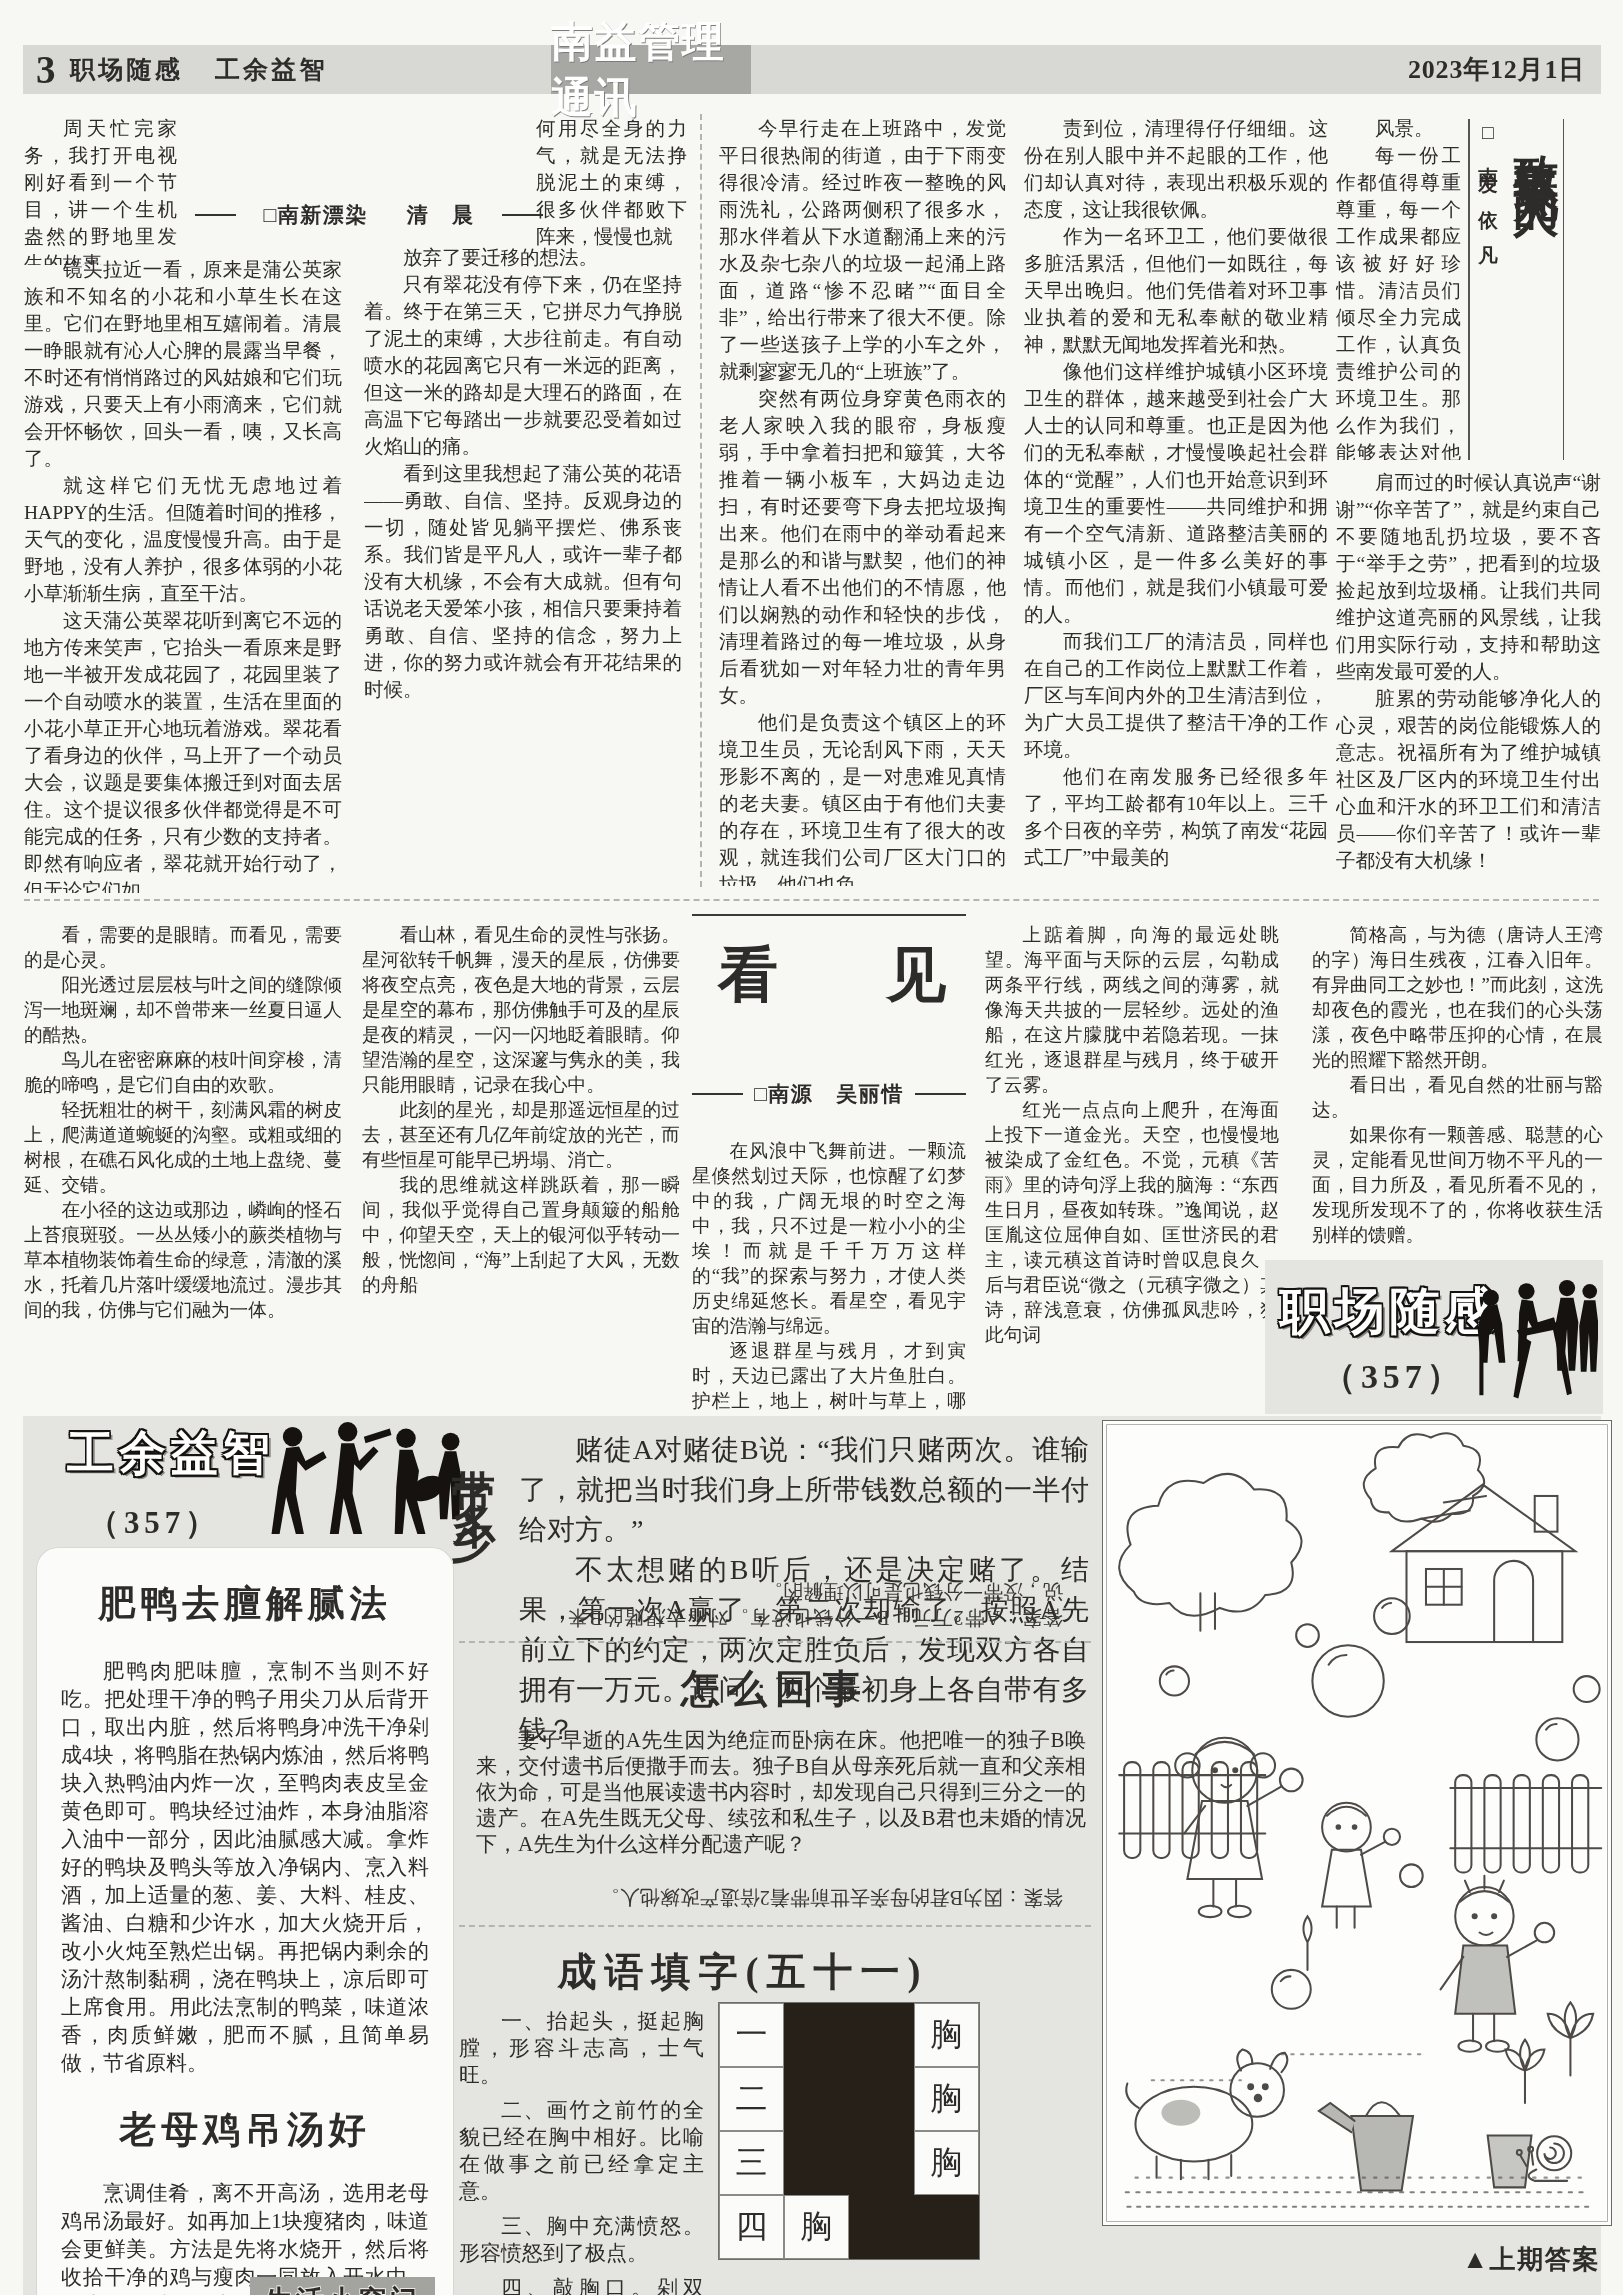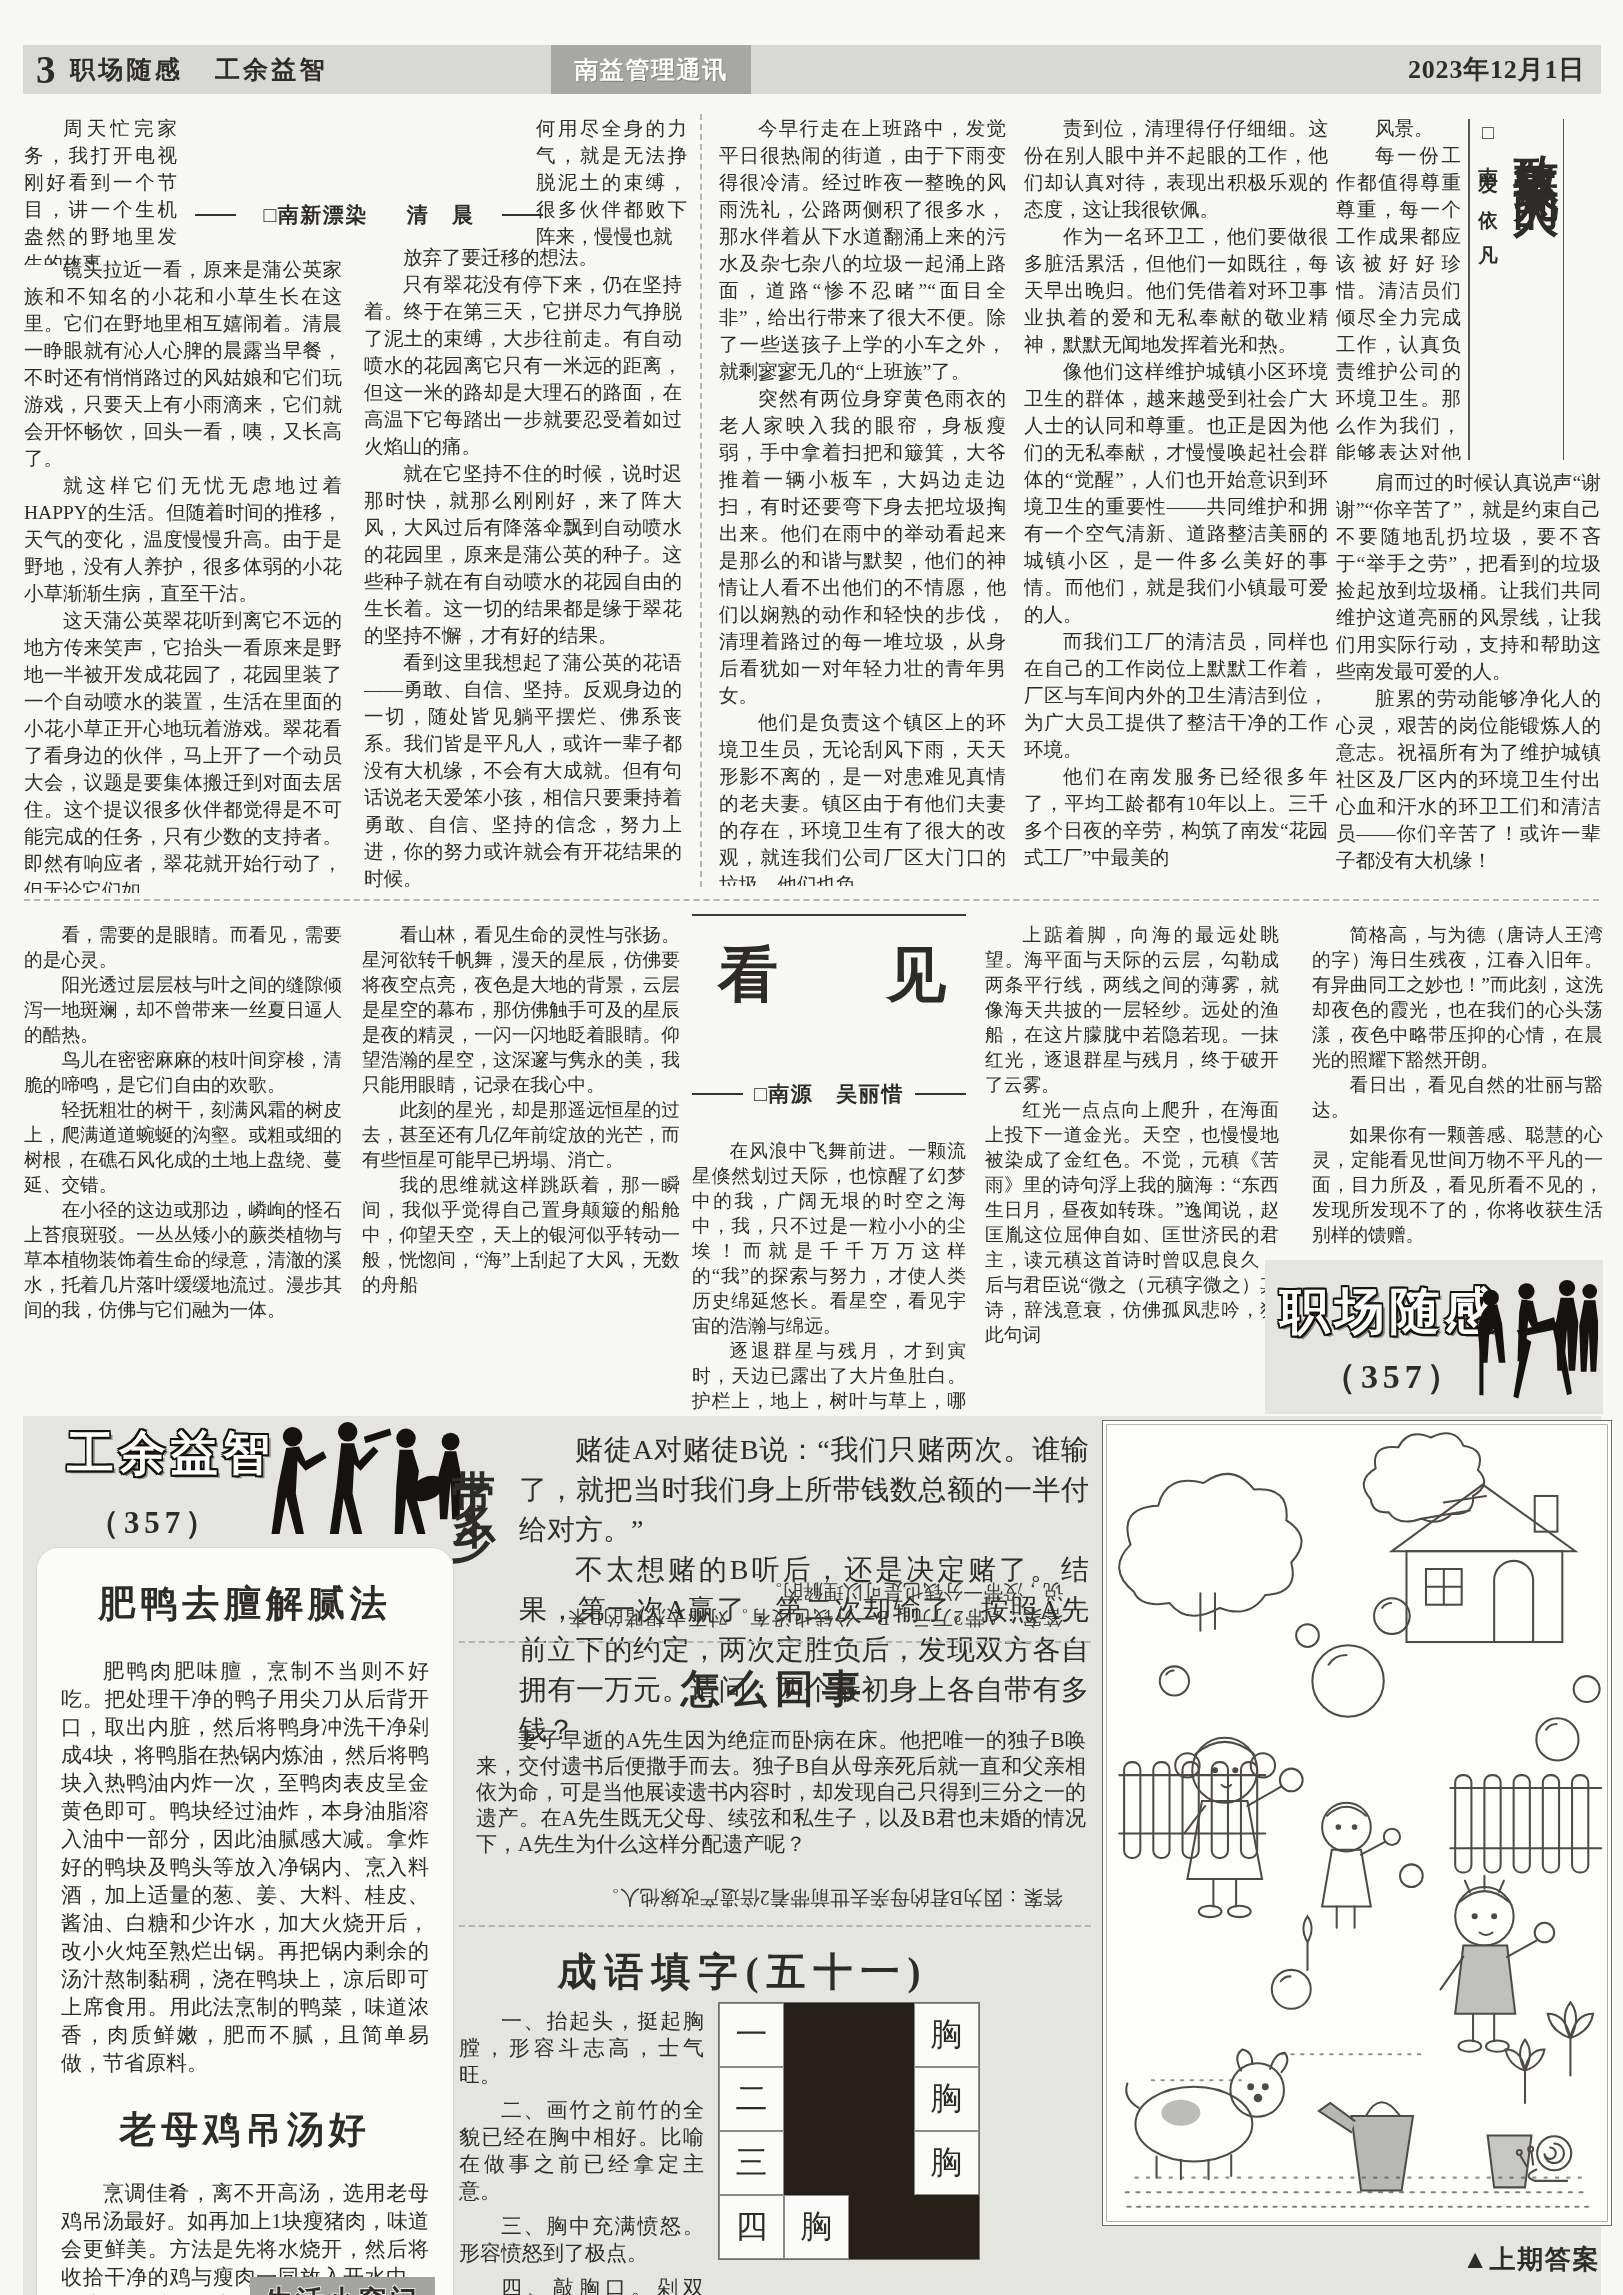--- a/index.html
+++ b/index.html
@@ -5,21 +5,21 @@
   html,body{margin:0;padding:0;background:#ececeb;}
   #page{position:relative;width:1623px;height:2295px;background:#f7f7f4;overflow:hidden;
         font-family:"Liberation Serif","DejaVu Serif",serif;color:#2e2c2a;}
   .abs{position:absolute;}
   
   .hdr{left:23px;top:45px;width:1578px;height:49px;background:#d8d8d4;display:flex;align-items:center;}
   .hdr-num{font-size:39px;font-weight:bold;margin:0 14.6px 0 13px;}
   .hdr-sec{font-size:25px;font-weight:bold;letter-spacing:3.2px;margin-right:32px;}
   .masthead{position:absolute;left:528px;top:0;width:200px;height:49px;background:#a7a7a3;
             display:flex;align-items:center;justify-content:center;}
-  .masthead span{font-size:24px;font-weight:bold;color:#fff;letter-spacing:1.6px;
+  .masthead span{font-size:42px;font-weight:bold;color:#fff;letter-spacing:1.6px;
             text-shadow:0.8px 0.8px 0 #7c7c78;}
   .hdr-date{position:absolute;right:16px;font-size:26px;font-weight:bold;letter-spacing:0.8px;}
   
   .col{font-size:19.5px;line-height:27px;text-align:justify;overflow:hidden;}
   .col p{margin:0;text-indent:2em;}
   .colm{font-size:18.7px;line-height:25px;}
   
   .t1{font-size:50px;font-weight:bold;letter-spacing:3.2px;white-space:nowrap;}
   .t2{font-size:60px;font-weight:bold;letter-spacing:24px;white-space:nowrap;}
   .byline{display:flex;align-items:center;font-size:21px;font-weight:bold;white-space:nowrap;}
@@ -93,21 +93,20 @@
     <p style="text-indent:0">何用尽全身的力气，就是无法挣脱泥土的束缚，很多伙伴都败下阵来，慢慢也就</p>
   </div>
   <div class="abs col" style="left:24px;top:256px;width:318px;height:637px;">
       <p>镜头拉近一看，原来是蒲公英家族和不知名的小花和小草生长在这里。它们在野地里相互嬉闹着。清晨一睁眼就有沁人心脾的晨露当早餐，不时还有悄悄路过的风姑娘和它们玩游戏，只要天上有小雨滴来，它们就会开怀畅饮，回头一看，咦，又长高了。</p>
       <p>就这样它们无忧无虑地过着HAPPY的生活。但随着时间的推移，天气的变化，温度慢慢升高。由于是野地，没有人养护，很多体弱的小花小草渐渐生病，直至干沽。</p>
       <p>这天蒲公英翠花听到离它不远的地方传来笑声，它抬头一看原来是野地一半被开发成花园了，花园里装了一个自动喷水的装置，生活在里面的小花小草正开心地玩着游戏。翠花看了看身边的伙伴，马上开了一个动员大会，议题是要集体搬迁到对面去居住。这个提议很多伙伴都觉得是不可能完成的任务，只有少数的支持者。即然有响应者，翠花就开始行动了，但无论它们如</p>
     </div>
   <div class="abs col" style="left:364px;top:244px;width:318px;height:649px;">
       <p>放弃了要迁移的想法。</p>
       <p>只有翠花没有停下来，仍在坚持着。终于在第三天，它拼尽力气挣脱了泥土的束缚，大步往前走。有自动喷水的花园离它只有一米远的距离，但这一米的路却是大理石的路面，在高温下它每踏出一步就要忍受着如过火焰山的痛。</p>
-      <p>就在它坚持不住的时候，说时迟那时快，就那么刚刚好，来了阵大风，大风过后有降落伞飘到自动喷水的花园里，原来是蒲公英的种子。这些种子就在有自动喷水的花园自由的生长着。这一切的结果都是缘于翠花的坚持不懈，才有好的结果。</p>
       <p>看到这里我想起了蒲公英的花语——勇敢、自信、坚持。反观身边的一切，随处皆见躺平摆烂、佛系丧系。我们皆是平凡人，或许一辈子都没有大机缘，不会有大成就。但有句话说老天爱笨小孩，相信只要秉持着勇敢、自信、坚持的信念，努力上进，你的努力或许就会有开花结果的时候。</p>
     </div>
 
   <div class="abs dashv" style="left:700px;top:114px;height:773px;"></div>
 
   <div class="abs col" style="left:719px;top:115px;width:287px;height:771px;">
       <p>今早行走在上班路中，发觉平日很热闹的街道，由于下雨变得很冷清。经过昨夜一整晚的风雨洗礼，公路两侧积了很多水，那水伴着从下水道翻涌上来的污水及杂七杂八的垃圾一起涌上路面，道路“惨不忍睹”“面目全非”，给出行带来了很大不便。除了一些送孩子上学的小车之外，就剩寥寥无几的“上班族”了。</p>
       <p>突然有两位身穿黄色雨衣的老人家映入我的眼帘，身板瘦弱，手中拿着扫把和簸箕，大爷推着一辆小板车，大妈边走边扫，有时还要弯下身去把垃圾掏出来。他们在雨中的举动看起来是那么的和谐与默契，他们的神情让人看不出他们的不情愿，他们以娴熟的动作和轻快的步伐，清理着路过的每一堆垃圾，从身后看犹如一对年轻力壮的青年男女。</p>
       <p>他们是负责这个镇区上的环境卫生员，无论刮风下雨，天天形影不离的，是一对患难见真情的老夫妻。镇区由于有他们夫妻的存在，环境卫生有了很大的改观，就连我们公司厂区大门口的垃圾，他们也负</p>
     </div>

